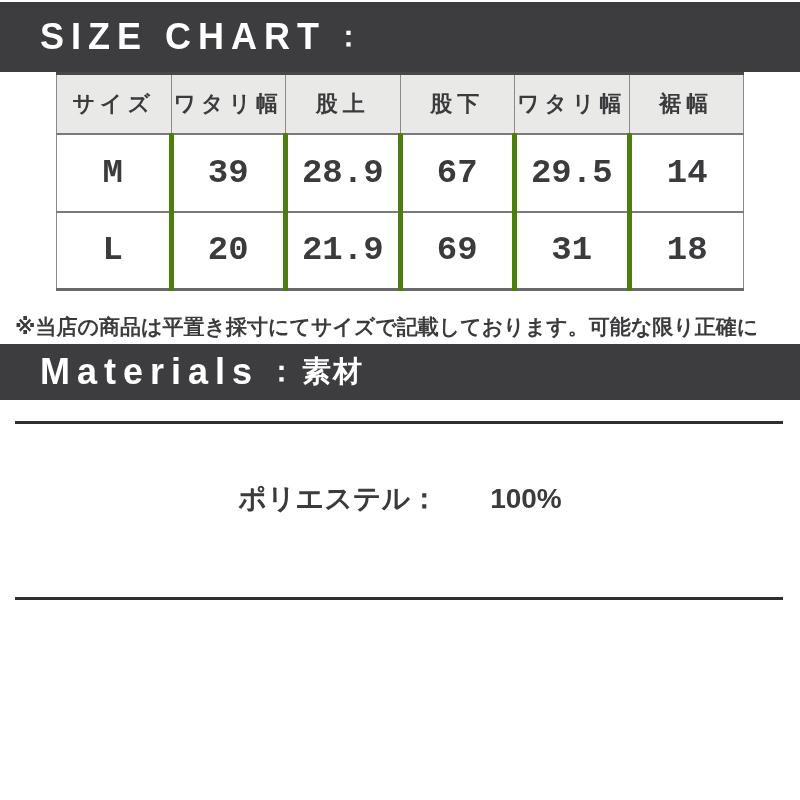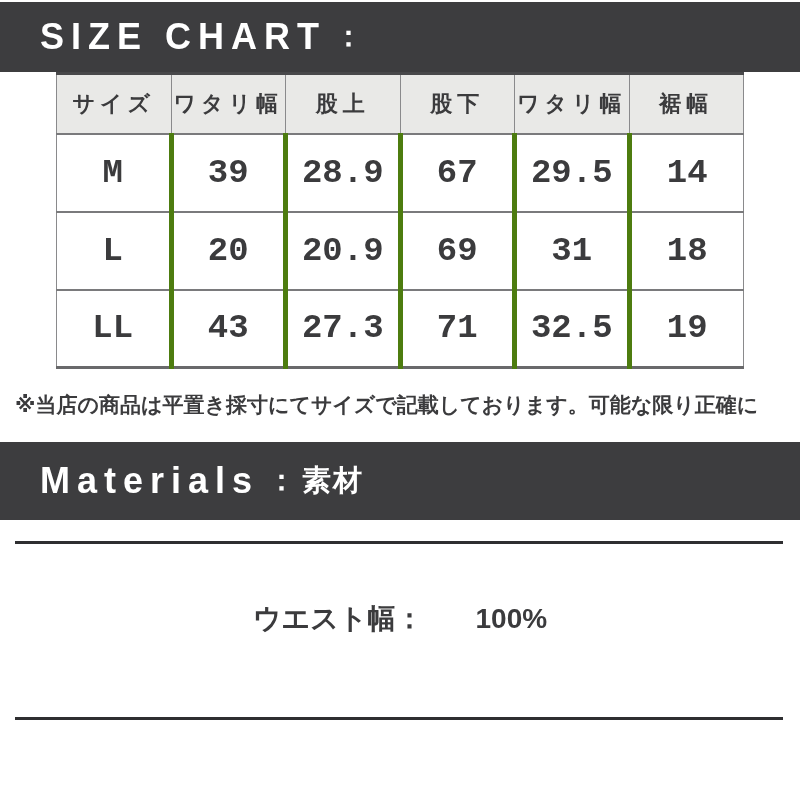--- a/index.html
+++ b/index.html
@@ -73,21 +73,21 @@
     margin: 18px 0 0 15px;
     font-size: 21px;
     font-weight: 600;
     line-height: 35px;
     color: #3b3b3d;
     white-space: nowrap;
   }
   .note-line2 { padding-left: 28px; }
 
   
-  .bar-materials { margin-top: 20px; height: 78px; }
+  .bar-materials { margin-top: 0; height: 56px; }
   .rule {
     height: 3px;
     background: #2f2f31;
     margin: 0 17px 0 15px;
   }
   .rule-top { margin-top: 21px; }
   .rule-bottom { margin-top: 79px; }
   .material-row {
     display: flex;
     justify-content: center;
@@ -126,48 +126,40 @@
         <td>M</td>
         <td>39</td>
         <td>28.9</td>
         <td>67</td>
         <td>29.5</td>
         <td>14</td>
       </tr>
       <tr>
         <td>L</td>
         <td>20</td>
-        <td>20.9</td>
+        <td>21.9</td>
         <td>69</td>
         <td>31</td>
         <td>18</td>
-      </tr>
-      <tr>
-        <td>LL</td>
-        <td>43</td>
-        <td>27.3</td>
-        <td>71</td>
-        <td>32.5</td>
-        <td>19</td>
       </tr>
     </tbody>
   </table>
 
   <div class="note">
     <div class="note-line1">※当店の商品は平置き採寸にてサイズで記載しております。可能な限り正確に</div>
   </div>
 
   <header class="bar bar-materials">
     <span class="bar-en">Materials</span>
     <span class="bar-sep">：</span>
     <span class="bar-jp">素材</span>
   </header>
 
   <div class="rule rule-top"></div>
 
   <div class="material-row">
-    <span>ウエスト幅：</span>
+    <span>ポリエステル：</span>
     <span>100%</span>
   </div>
 
   <div class="rule rule-bottom"></div>
 
 </div>
 
 </body></html>

